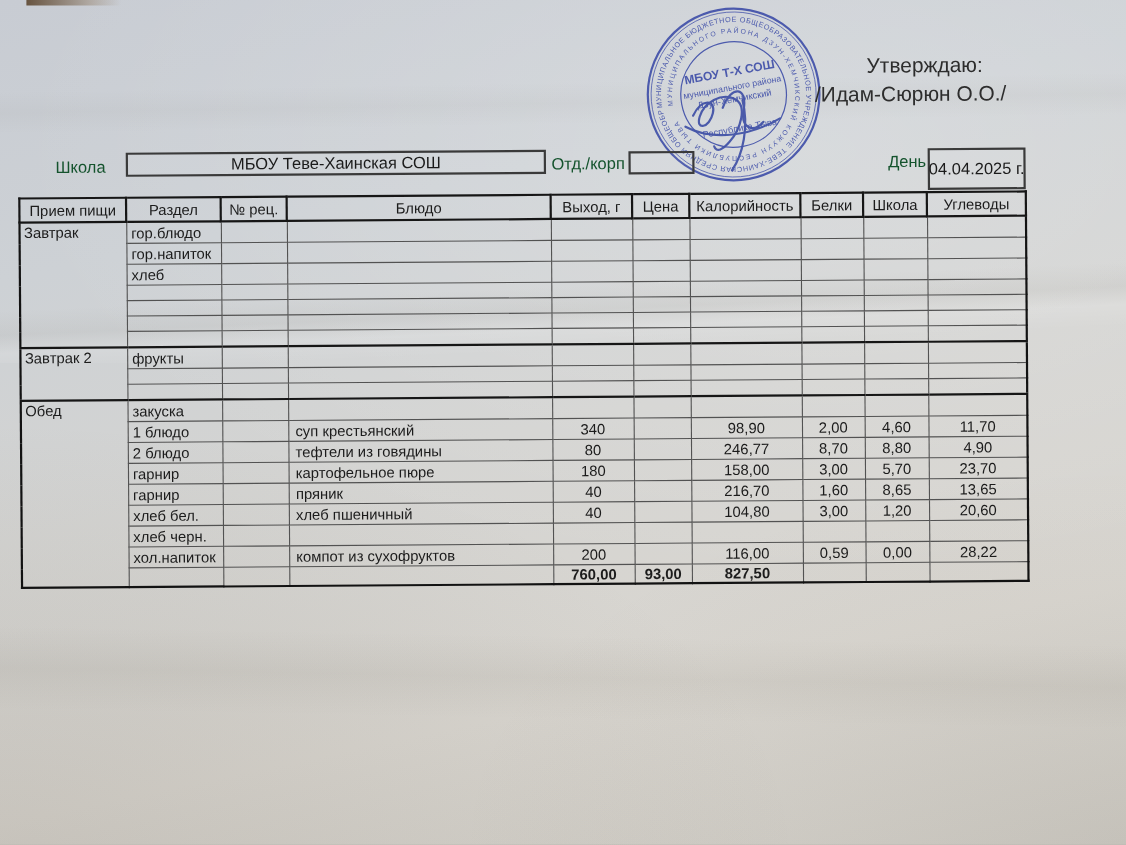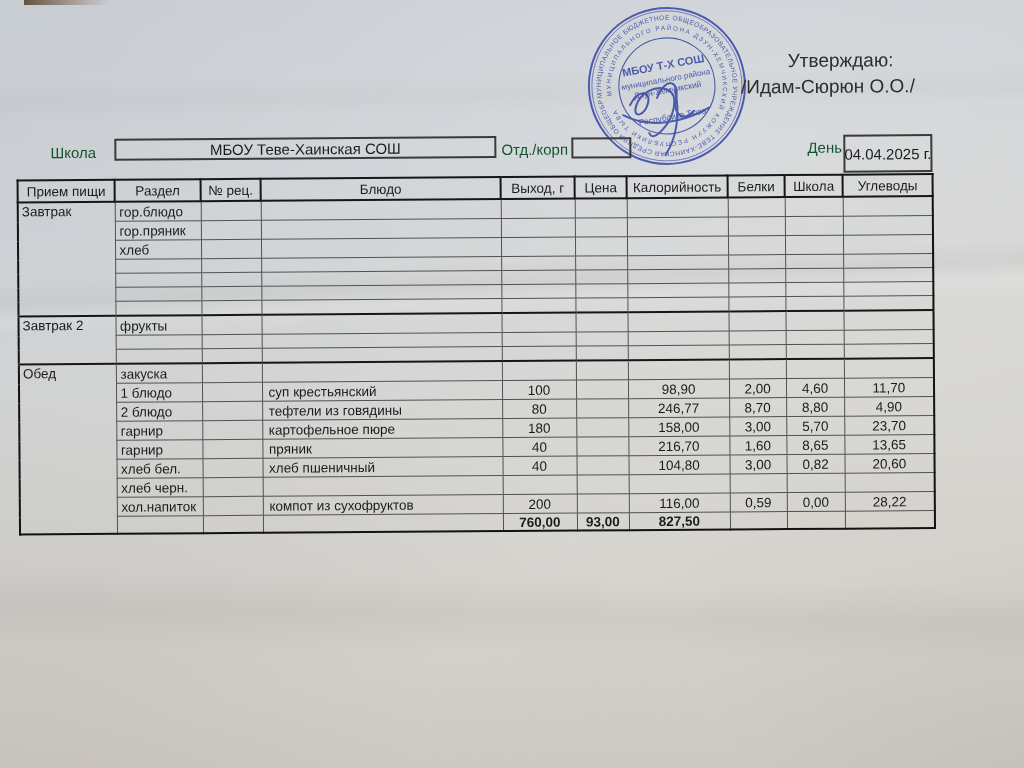--- a/index.html
+++ b/index.html
@@ -139,21 +139,21 @@
           <td class="c1"></td>
           <td class="c2"></td>
           <td class="c3"></td>
           <td class="c4"></td>
           <td class="c5"></td>
           <td class="c6"></td>
           <td class="c7"></td>
           <td class="c8"></td>
         </tr>
         <tr>
-          <td class="c0">гор.пряник</td>
+          <td class="c0">гор.напиток</td>
           <td class="c1"></td>
           <td class="c2"></td>
           <td class="c3"></td>
           <td class="c4"></td>
           <td class="c5"></td>
           <td class="c6"></td>
           <td class="c7"></td>
           <td class="c8"></td>
         </tr>
         <tr>
@@ -254,21 +254,21 @@
           <td class="c4"></td>
           <td class="c5"></td>
           <td class="c6"></td>
           <td class="c7"></td>
           <td class="c8"></td>
         </tr>
         <tr>
           <td class="c0">1 блюдо</td>
           <td class="c1"></td>
           <td class="c2">суп крестьянский</td>
-          <td class="c3">100</td>
+          <td class="c3">340</td>
           <td class="c4"></td>
           <td class="c5">98,90</td>
           <td class="c6">2,00</td>
           <td class="c7">4,60</td>
           <td class="c8">11,70</td>
         </tr>
         <tr>
           <td class="c0">2 блюдо</td>
           <td class="c1"></td>
           <td class="c2">тефтели из говядины</td>
@@ -302,21 +302,21 @@
           <td class="c8">13,65</td>
         </tr>
         <tr>
           <td class="c0">хлеб бел.</td>
           <td class="c1"></td>
           <td class="c2">хлеб пшеничный</td>
           <td class="c3">40</td>
           <td class="c4"></td>
           <td class="c5">104,80</td>
           <td class="c6">3,00</td>
-          <td class="c7">0,82</td>
+          <td class="c7">1,20</td>
           <td class="c8">20,60</td>
         </tr>
         <tr>
           <td class="c0">хлеб черн.</td>
           <td class="c1"></td>
           <td class="c2"></td>
           <td class="c3"></td>
           <td class="c4"></td>
           <td class="c5"></td>
           <td class="c6"></td>

